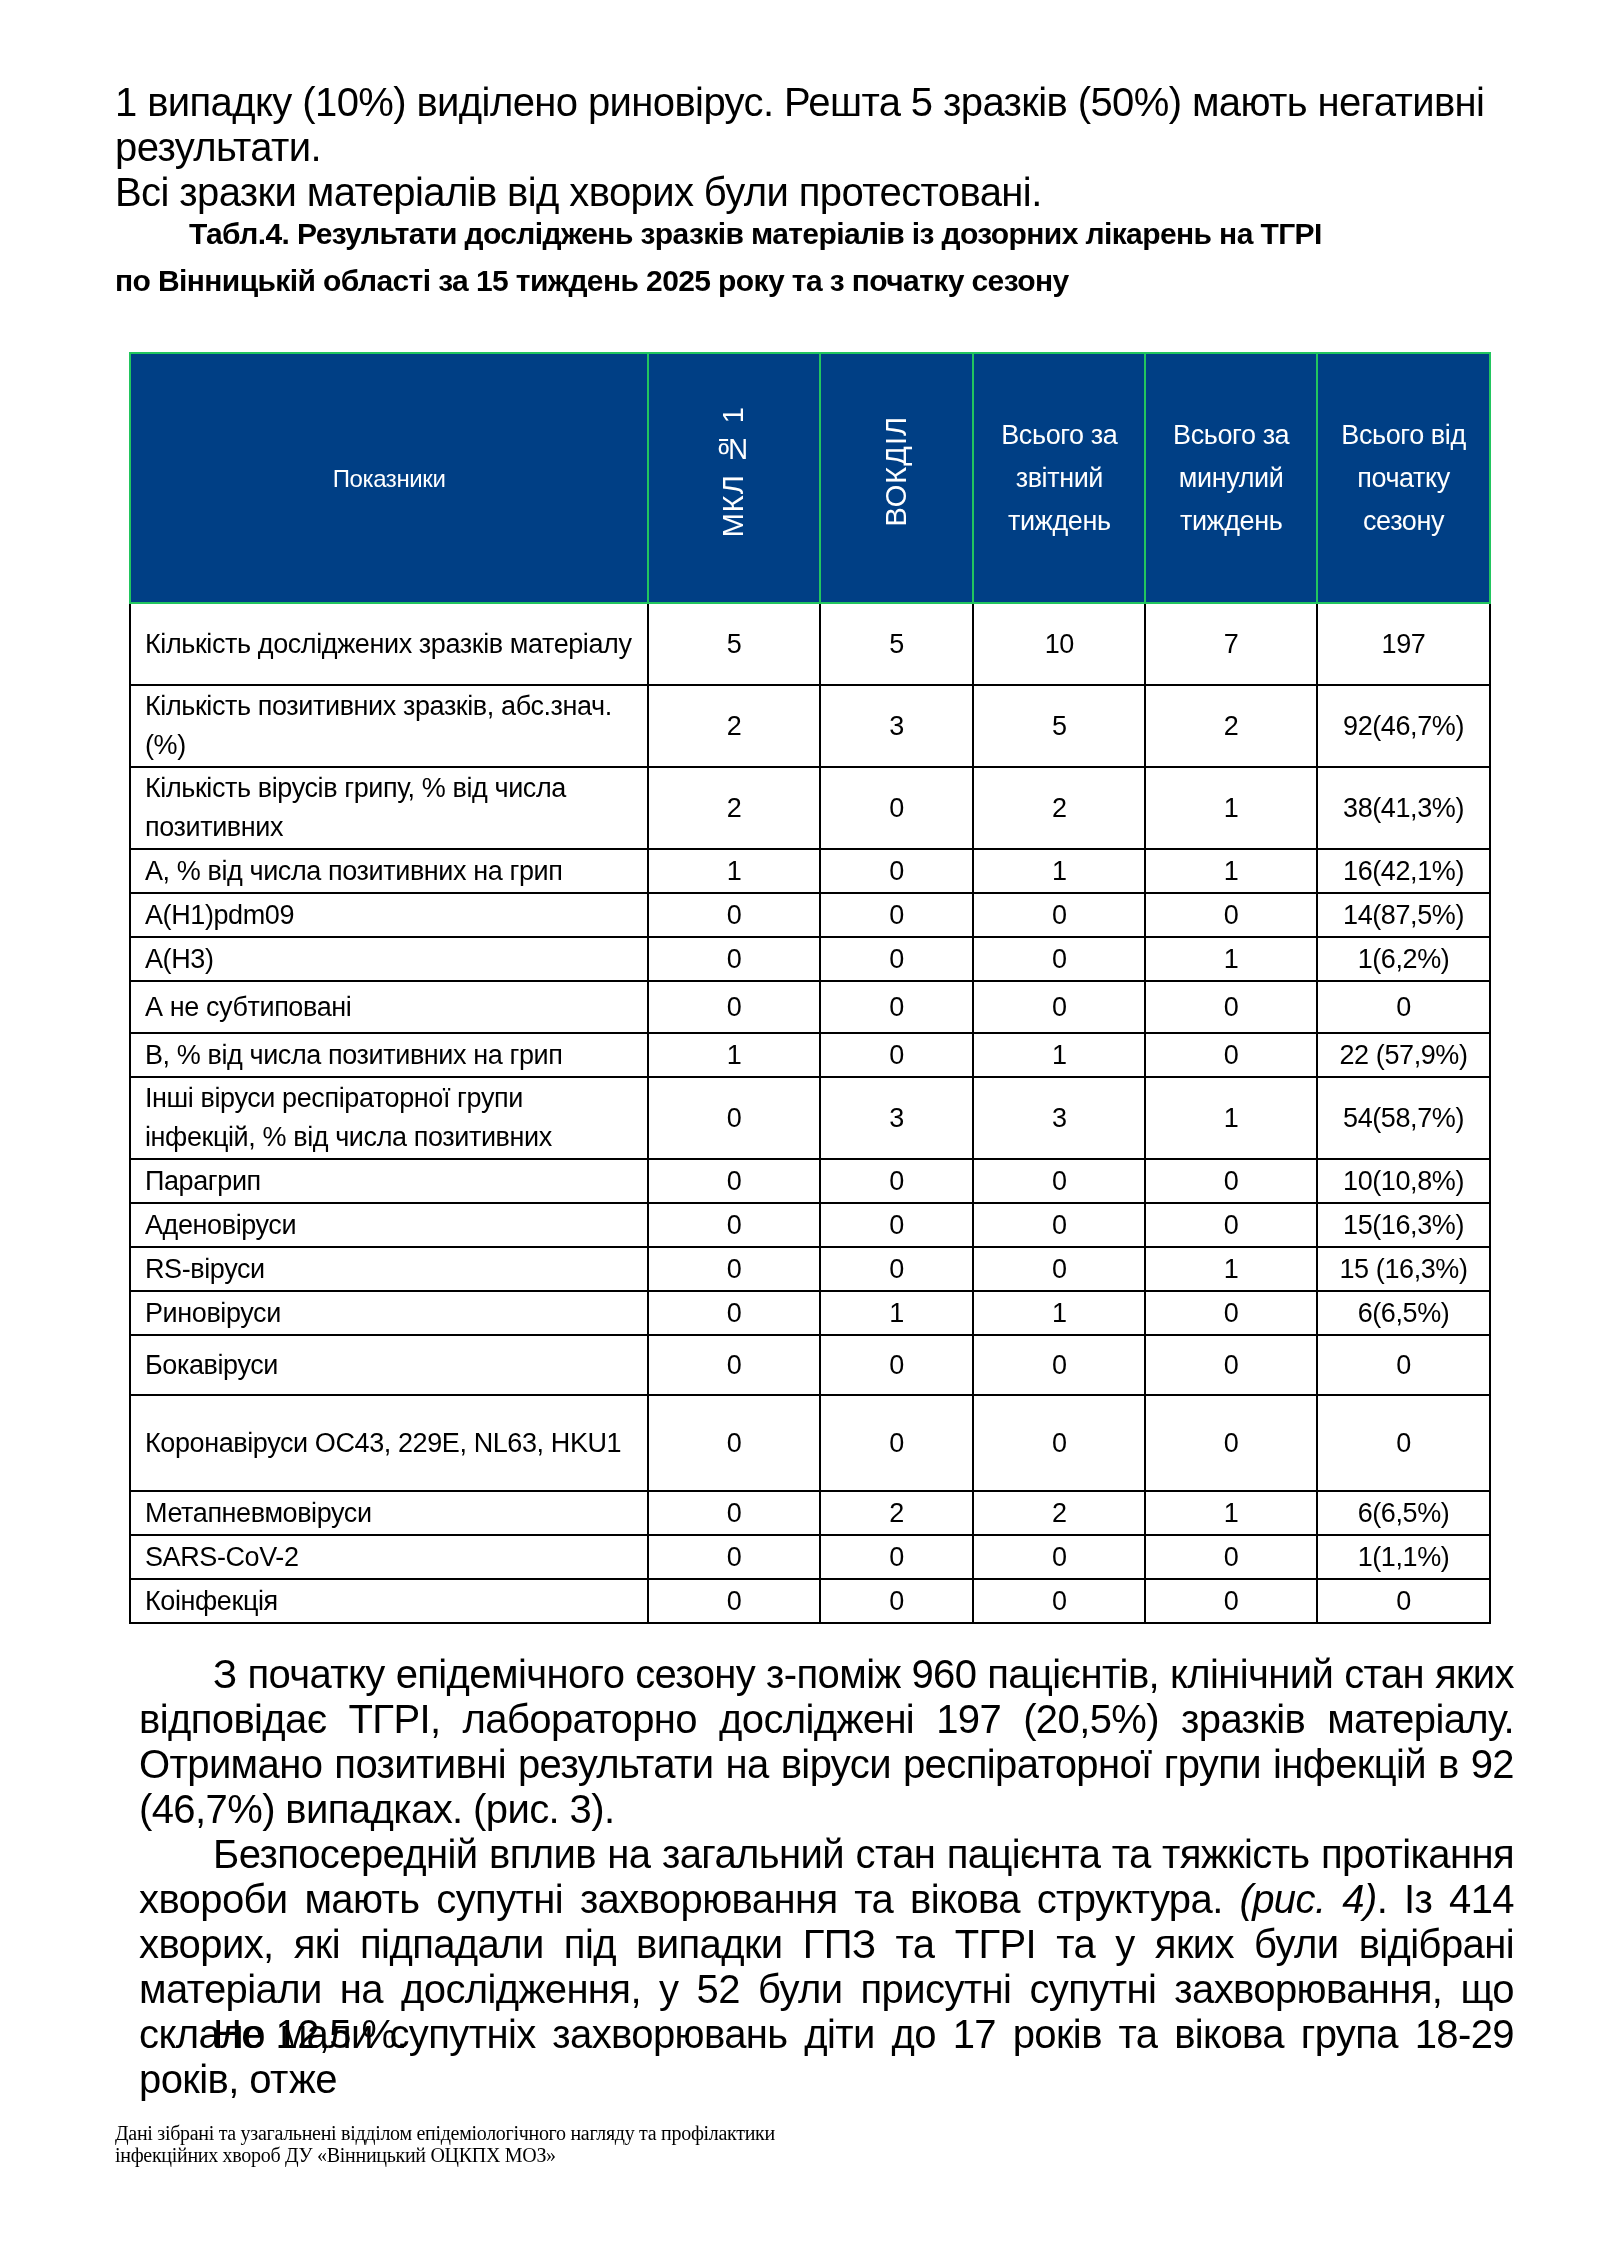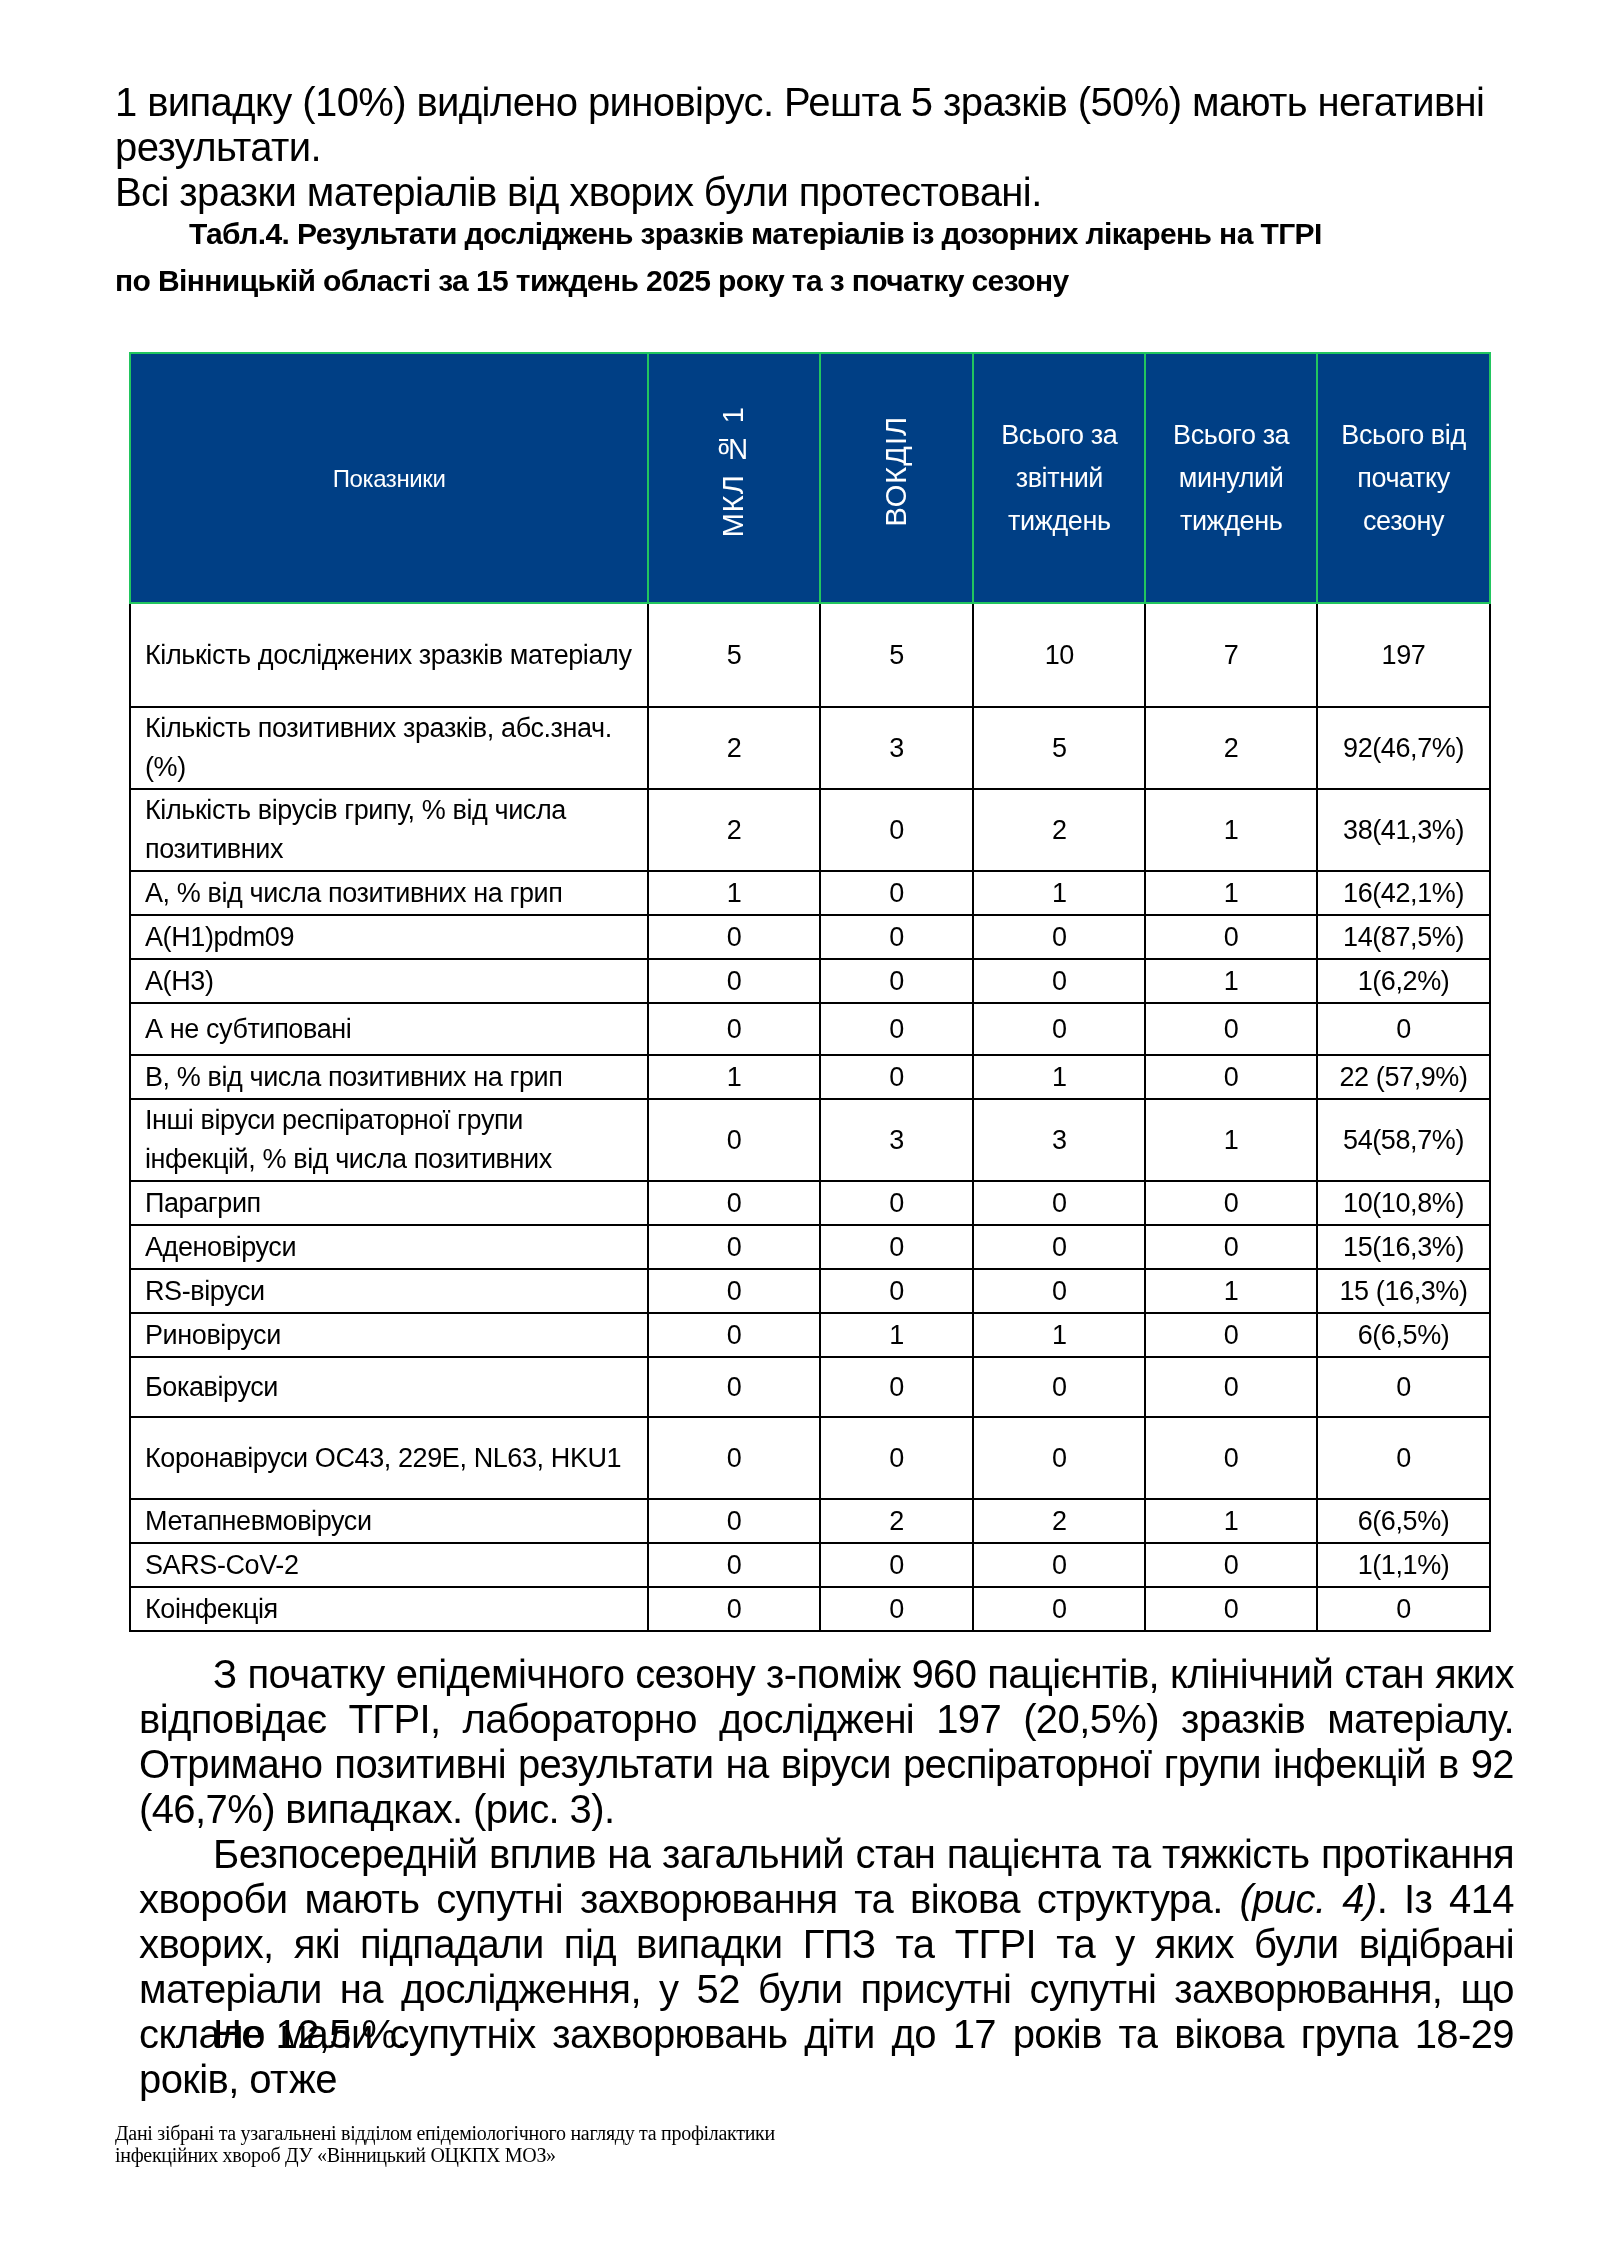--- a/index.html
+++ b/index.html
@@ -46,21 +46,21 @@
       <tr style="height:250px;">
         <th style="font-size:24px;"><span>Показники</span></th>
         <th><span class="vert">МКЛ № 1</span></th>
         <th><span class="vert">ВОКДІЛ</span></th>
         <th><span>Всього за звітний тиждень</span></th>
         <th><span>Всього за минулий тиждень</span></th>
         <th><span>Всього від початку сезону</span></th>
       </tr>
     </thead>
     <tbody id="tbody">
-        <tr style="height: 104px;">
+        <tr style="height: 82px;">
           <td class="label">Кількість досліджених зразків матеріалу</td>
           <td>5</td>
           <td>5</td>
           <td>10</td>
           <td>7</td>
           <td>197</td>
         </tr>
         <tr style="height: 82px;">
           <td class="label">Кількість позитивних зразків, абс.знач. (%)</td>
           <td>2</td>
@@ -158,21 +158,21 @@
           <td>6(6,5%)</td>
         </tr>
         <tr style="height: 60px; margin-left: 44px;">
           <td class="label">Бокавіруси</td>
           <td>0</td>
           <td>0</td>
           <td>0</td>
           <td>0</td>
           <td>0</td>
         </tr>
-        <tr style="height: 82px;">
+        <tr style="height: 96px;">
           <td class="label">Коронавіруси OC43, 229E, NL63, HKU1</td>
           <td>0</td>
           <td>0</td>
           <td>0</td>
           <td>0</td>
           <td>0</td>
         </tr>
         <tr style="height: 44px;">
           <td class="label">Метапневмовіруси</td>
           <td>0</td>

